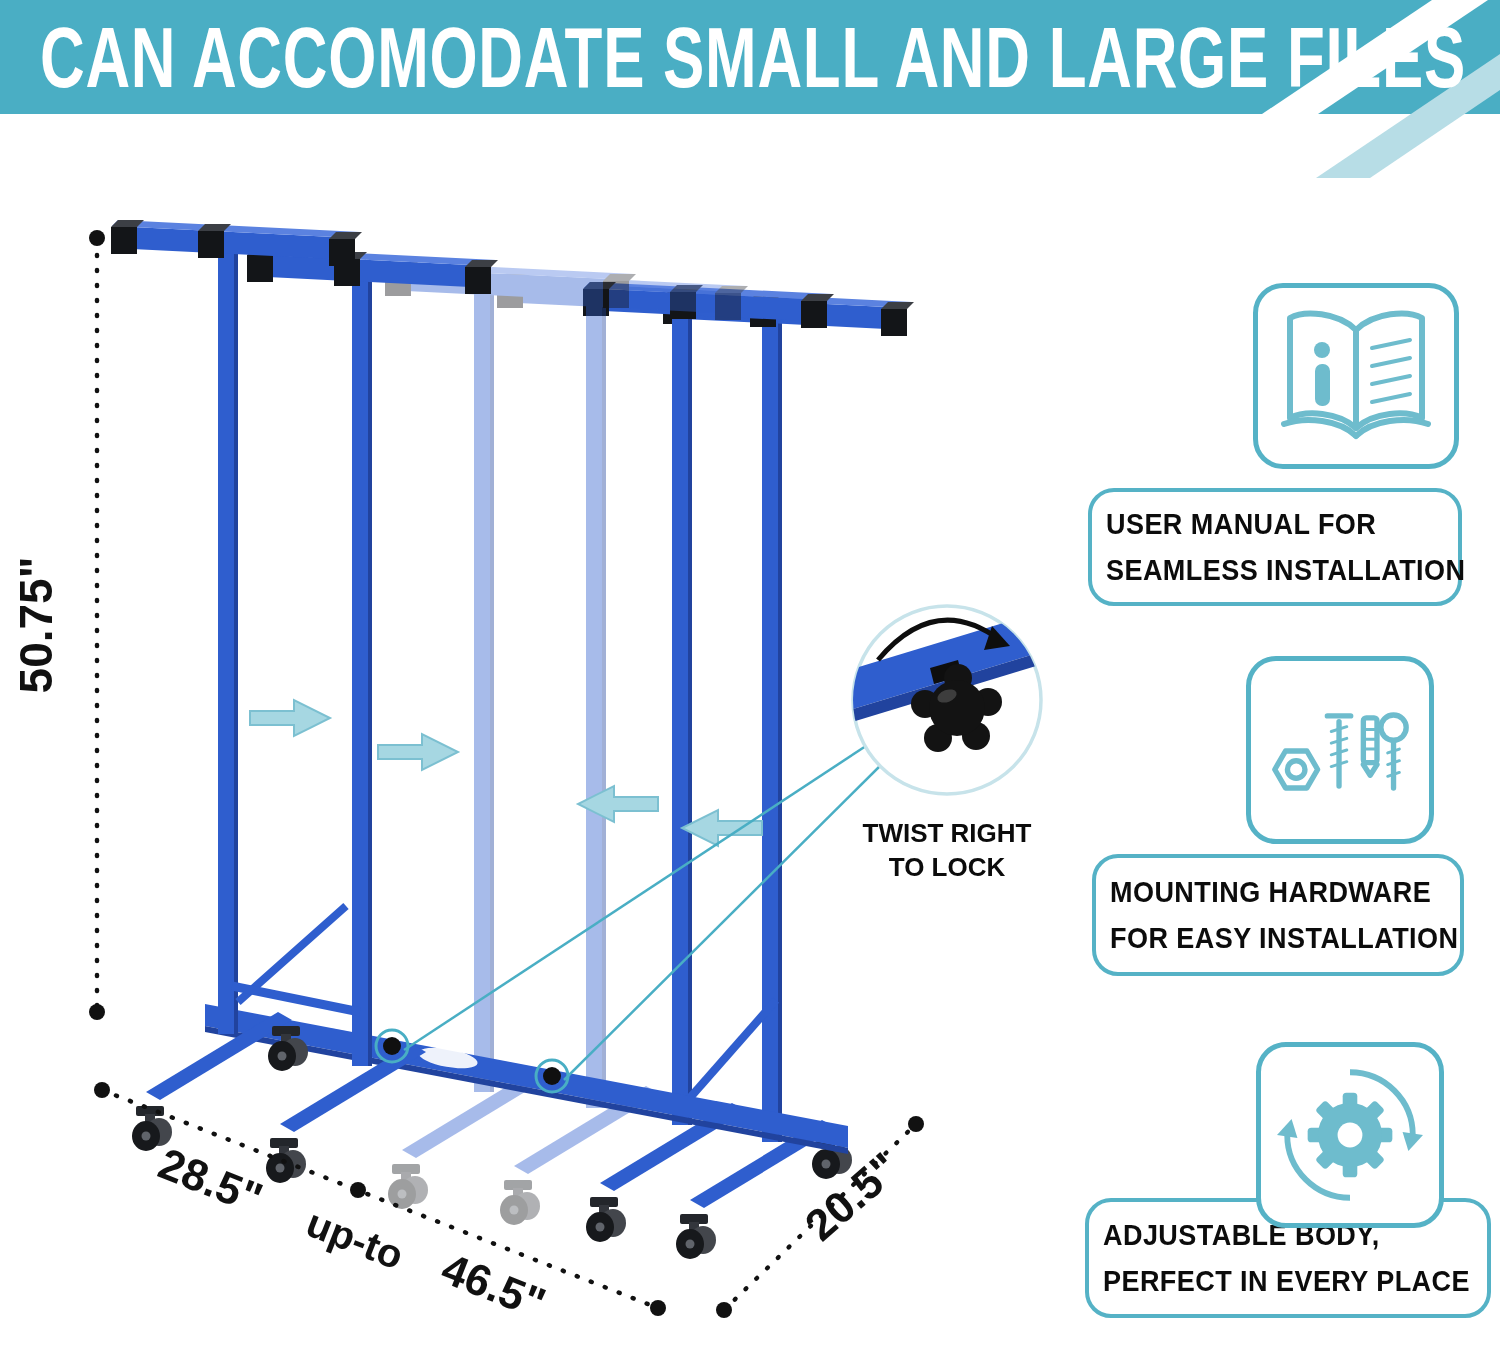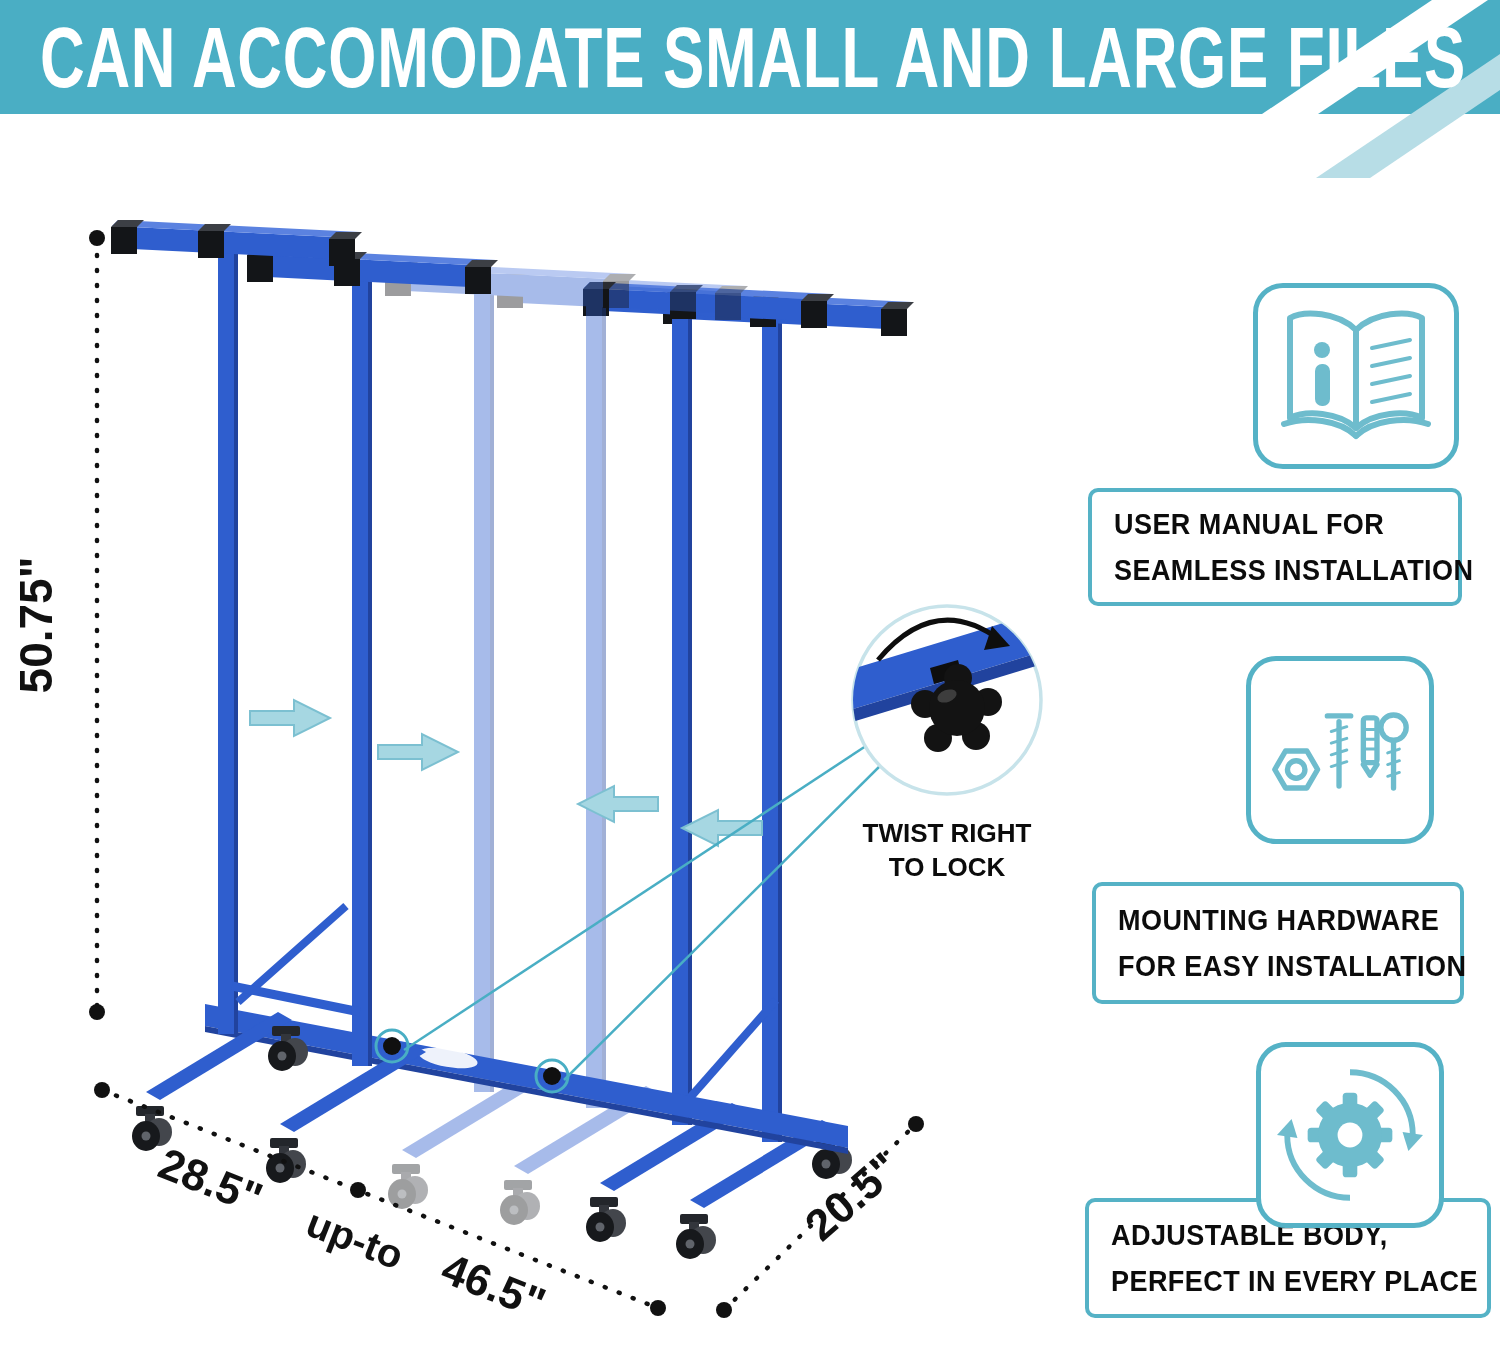--- a/index.html
+++ b/index.html
@@ -7,29 +7,29 @@
 
   .banner{position:absolute;top:0;left:0;width:1500px;height:114px;background:#4aaec4;z-index:1}
   .banner-title{position:absolute;left:40px;top:57px;transform:translateY(-50%) scaleX(.72);transform-origin:left center;
     font-size:86px;font-weight:700;color:#ffffff;white-space:nowrap;letter-spacing:1px;z-index:4}
   .stripes{position:absolute;top:0;left:0;z-index:3;pointer-events:none}
 
   .illustration{position:absolute;top:0;left:0;z-index:2}
 
   .icon-box{position:absolute;background:#fff;border:5px solid #55b2c6;border-radius:30px;
     display:flex;align-items:center;justify-content:center;z-index:6}
-  .text-box{position:absolute;background:#fff;border:4px solid #55b2c6;border-radius:10px;
-    display:flex;flex-direction:column;justify-content:center;padding-left:22px;z-index:5}
+  .text-box{position:absolute;background:#fff;border:4px solid #55b2c6;border-radius:26px;
+    display:flex;flex-direction:column;justify-content:center;padding-left:14px;z-index:5}
   .tline{font-weight:700;font-size:30px;color:#0c0c0c;line-height:1.55;transform:scaleX(.9);
     transform-origin:left center;white-space:nowrap;letter-spacing:.5px}
 
   .f1i{left:1253px;top:283px;width:206px;height:186px}
   .f1t{left:1088px;top:488px;width:374px;height:118px}
   .f2i{left:1246px;top:656px;width:188px;height:188px}
-  .f2t{left:1092px;top:882px;width:372px;height:122px}
+  .f2t{left:1092px;top:854px;width:372px;height:122px}
   .f3i{left:1256px;top:1042px;width:188px;height:186px}
   .f3t{left:1085px;top:1198px;width:406px;height:120px}
 
   svg text{font-family:"Liberation Sans",sans-serif}
 </style>
 </head>
 <body>
 
 <header class="banner"></header>
 <h1 class="banner-title">CAN ACCOMODATE SMALL AND LARGE FILES</h1>

